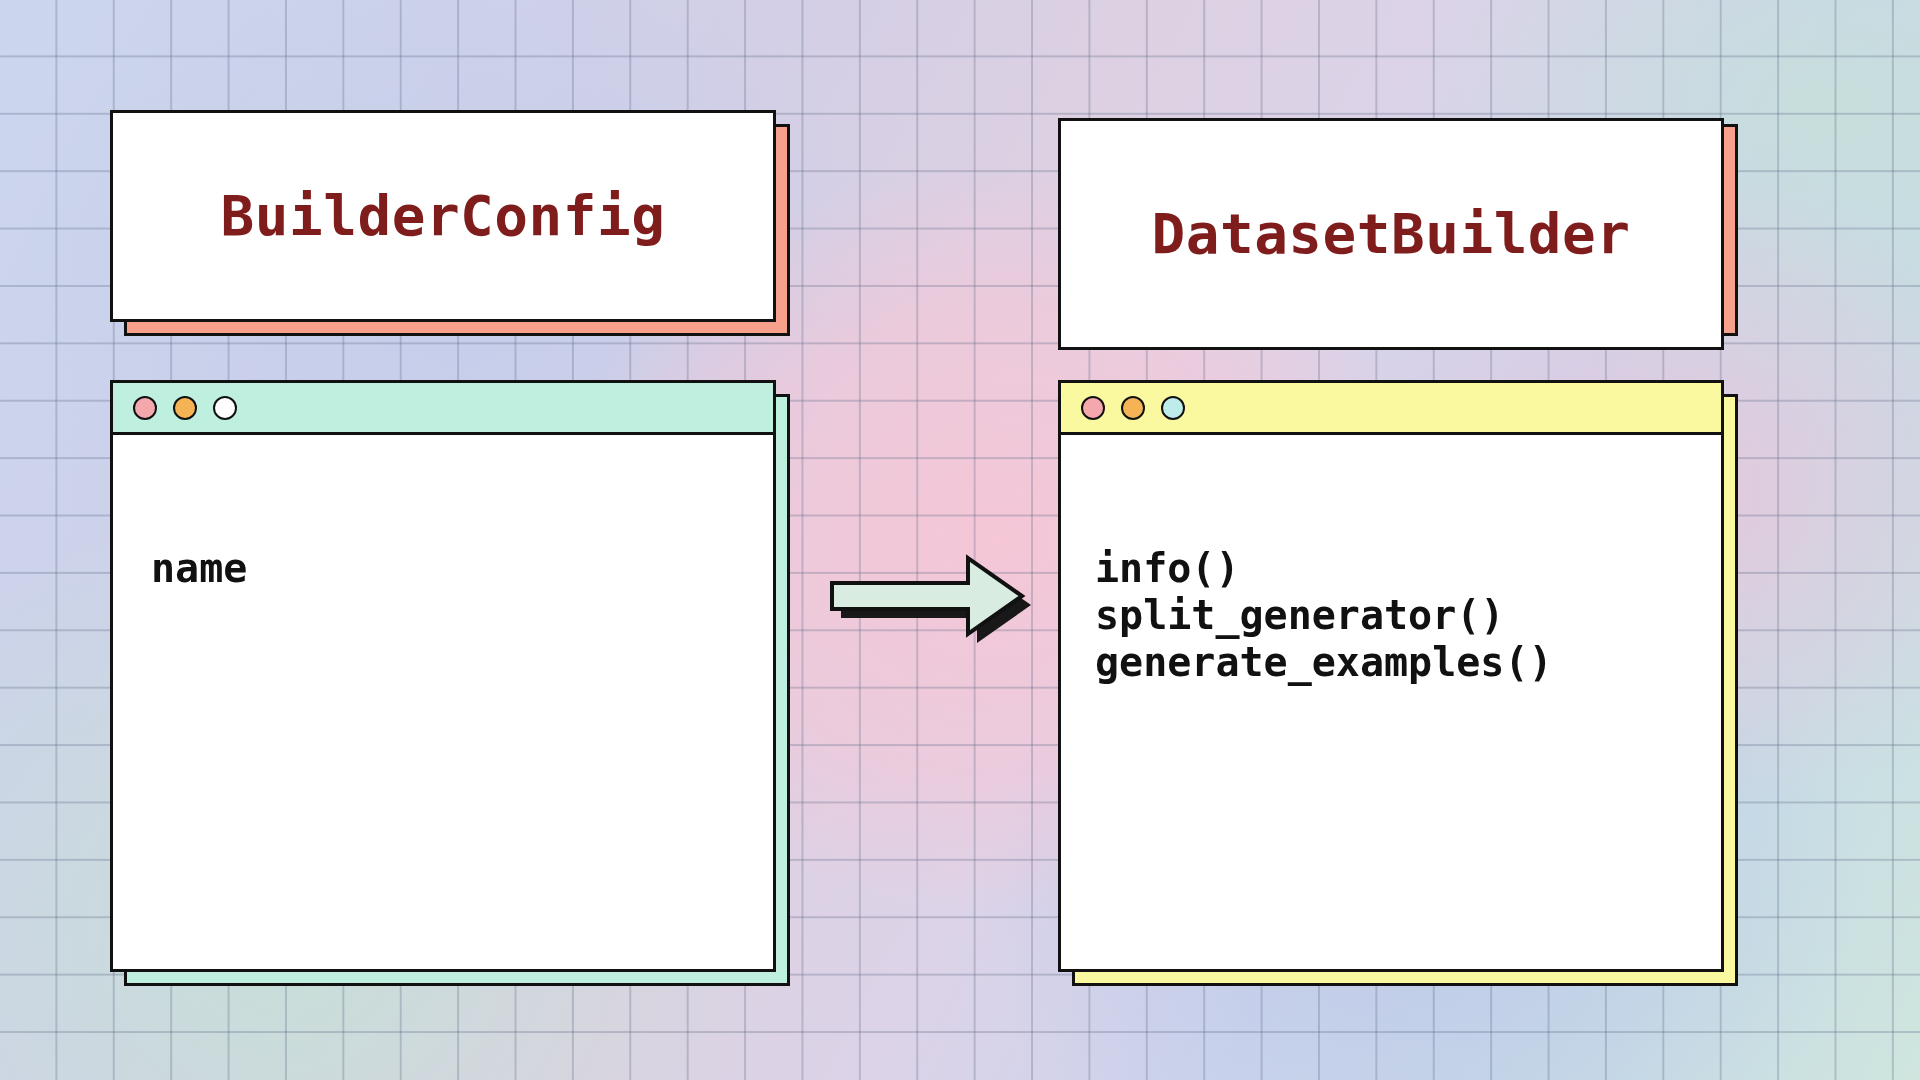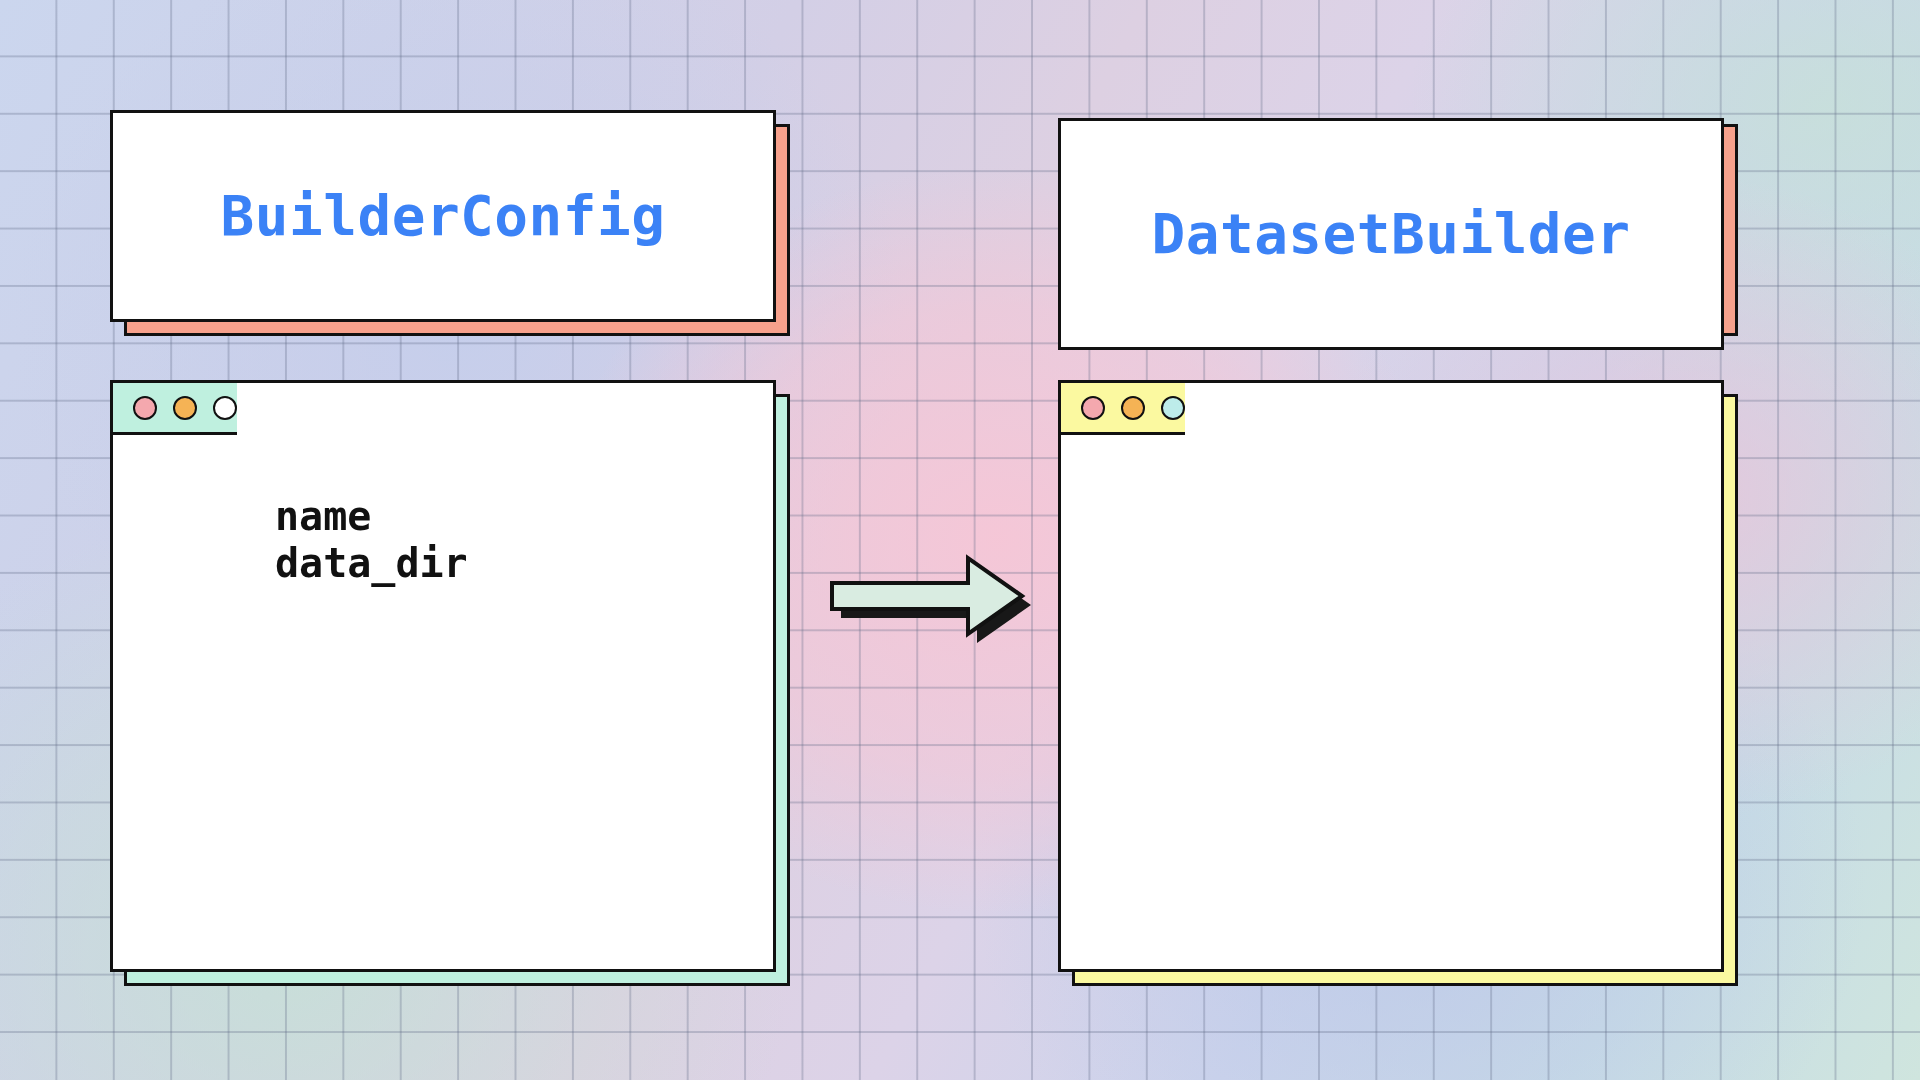--- a/index.html
+++ b/index.html
@@ -63,32 +63,32 @@
     display: flex;
     align-items: center;
     justify-content: center;
   }
 
   .header-title {
     font-family: "DejaVu Sans Mono", monospace;
     font-weight: 700;
     font-size: 56px;
     letter-spacing: 0.5px;
-    color: #3b82f6;
+    color: #7f1d1d;
     white-space: nowrap;
     line-height: 1;
   }
 
   
   .window-card {
     position: absolute;
     background: #ffffff;
     border: 3.5px solid #111;
     display: flex;
-    flex-direction: row;
+    flex-direction: column;
     overflow: hidden;
   }
 
   .window-titlebar {
     height: 52px;
     flex: 0 0 52px;
     border-bottom: 3.5px solid #111;
     display: flex;
     align-items: center;
     gap: 16px;
@@ -149,21 +149,20 @@
 
     <div class="window-titlebar" style="background:#bff0df;">
       <span class="dot" style="background:#f4a8ae;"></span>
       <span class="dot" style="background:#f5b355;"></span>
       <span class="dot" style="background:#ffffff;"></span>
     </div>
 
     <div class="window-body">
       <ul class="member-list">
         <li class="member-item">name</li>
-        <li class="member-item">data_dir</li>
       </ul>
     </div>
   </div>
 
   <div class="arrow-wrap" style="left:822px; top:548px; width:220px; height:100px;">
     <svg width="220" height="100" viewBox="0 0 220 100">
 
       <path d="M10 35 L146 35 L146 10 L200 48 L146 86 L146 61 L10 61 Z" transform="translate(9,9)" fill="#181818"></path>
 
       <path d="M10 35 L146 35 L146 10 L200 48 L146 86 L146 61 L10 61 Z" fill="#d9ece1" stroke="#111111" stroke-width="4" stroke-linejoin="miter"></path>
@@ -179,15 +178,22 @@
   <div class="shadow-block" style="left:1072px; top:394px; width:666px; height:592px; background:#fbf9a0;"></div>
 
   <div class="window-card" style="left:1058px; top:380px; width:666px; height:592px;">
 
     <div class="window-titlebar" style="background:#fbf9a0;">
       <span class="dot" style="background:#f4a8ae;"></span>
       <span class="dot" style="background:#f5b355;"></span>
       <span class="dot" style="background:#bdecea;"></span>
     </div>
 
+    <div class="window-body" style="padding-left:34px;">
+      <ul class="member-list">
+        <li class="member-item">info()</li>
+        <li class="member-item">split_generator()</li>
+        <li class="member-item">generate_examples()</li>
+      </ul>
+    </div>
   </div>
 
 </div>
 
 </body></html>

